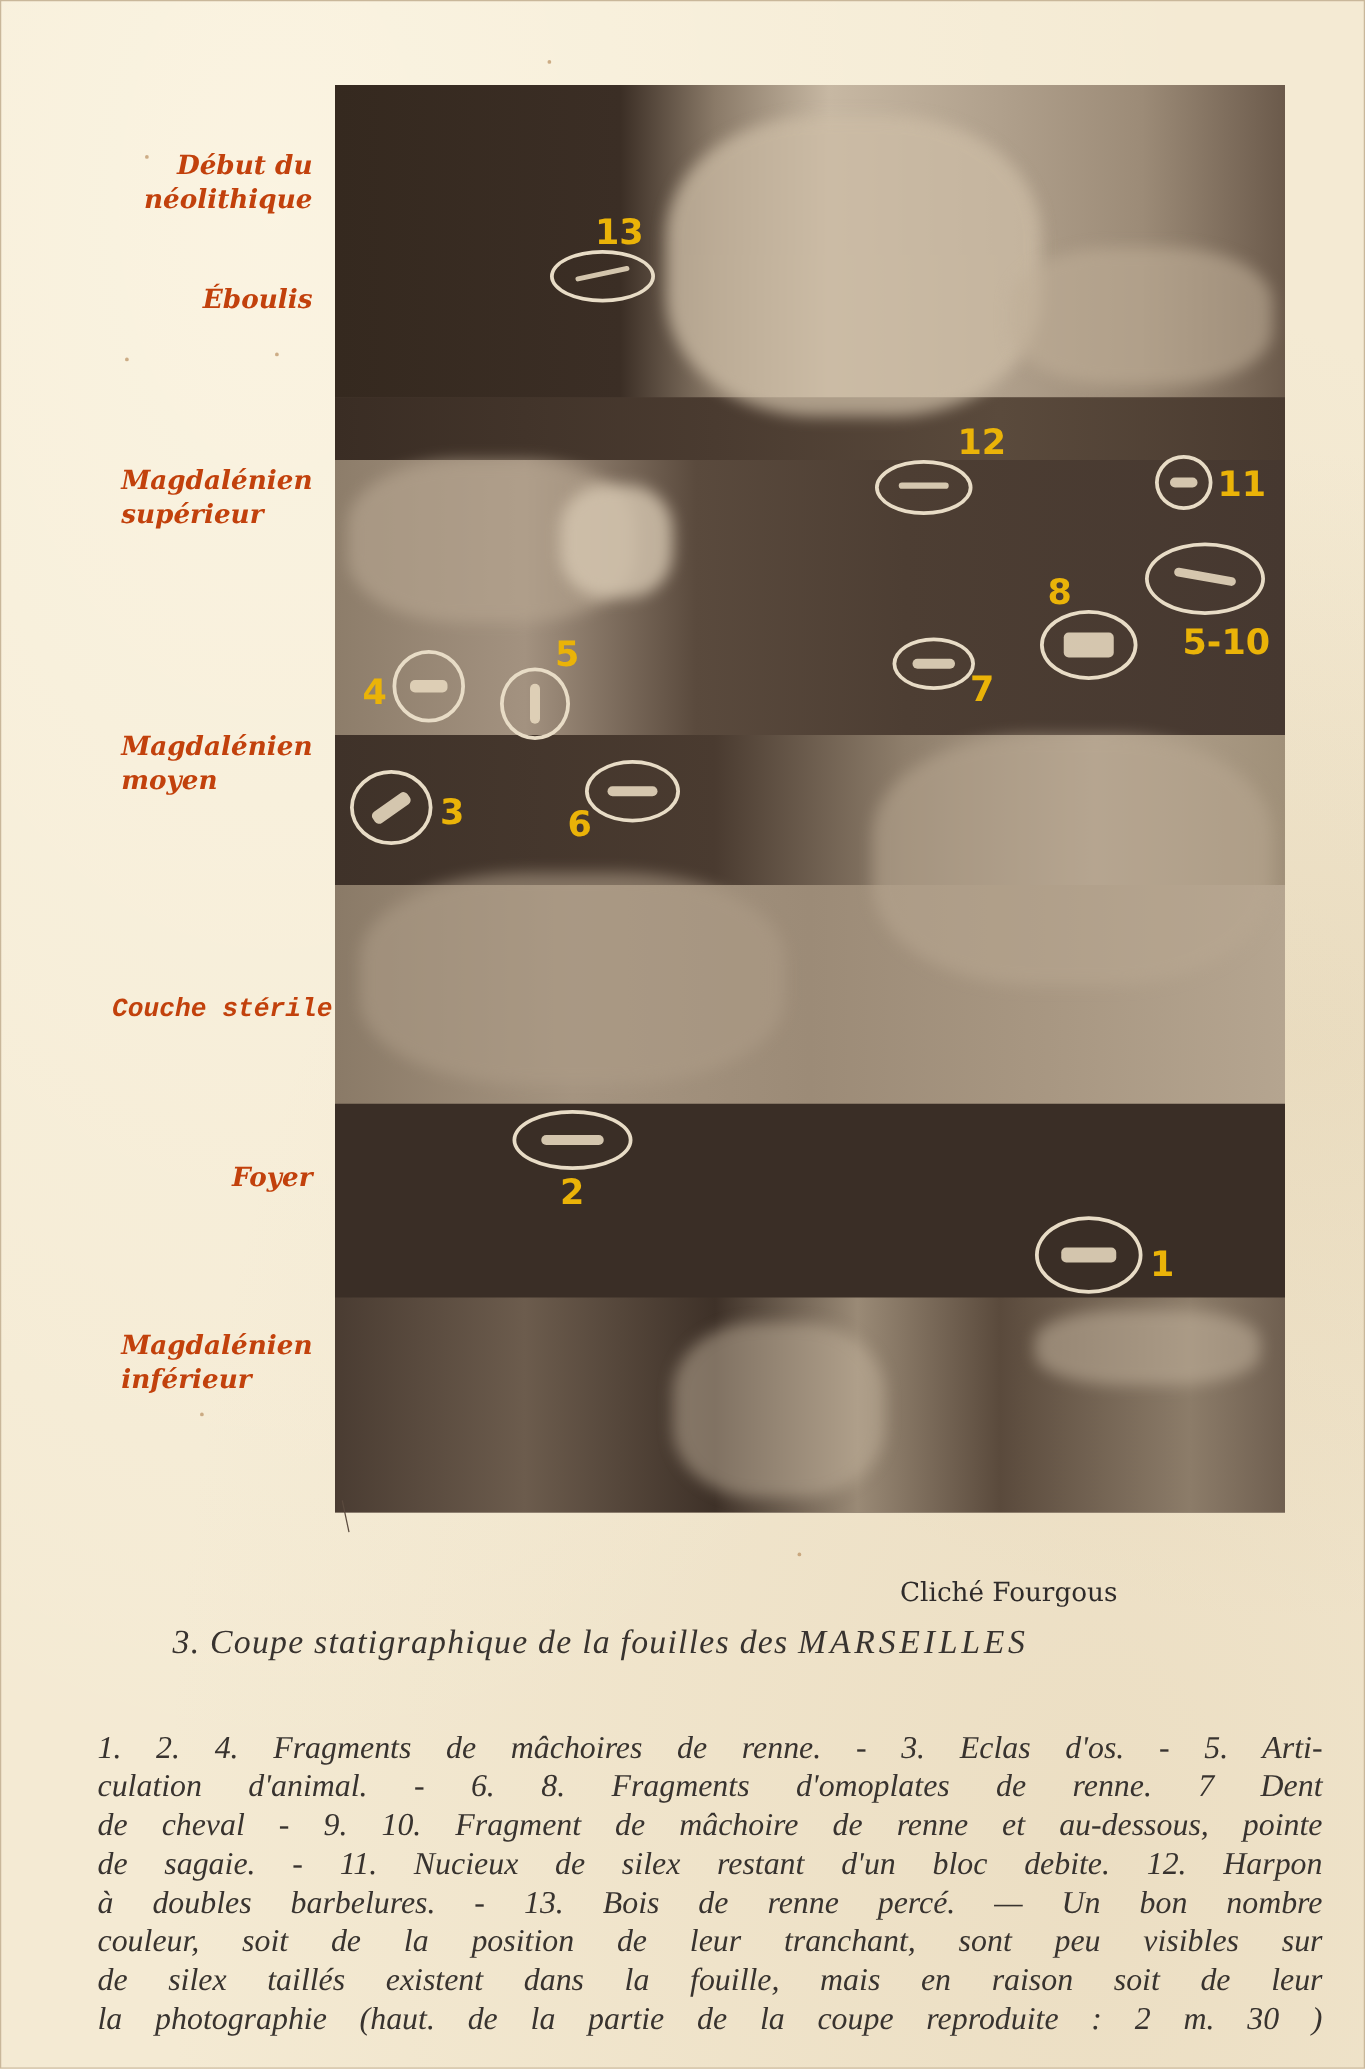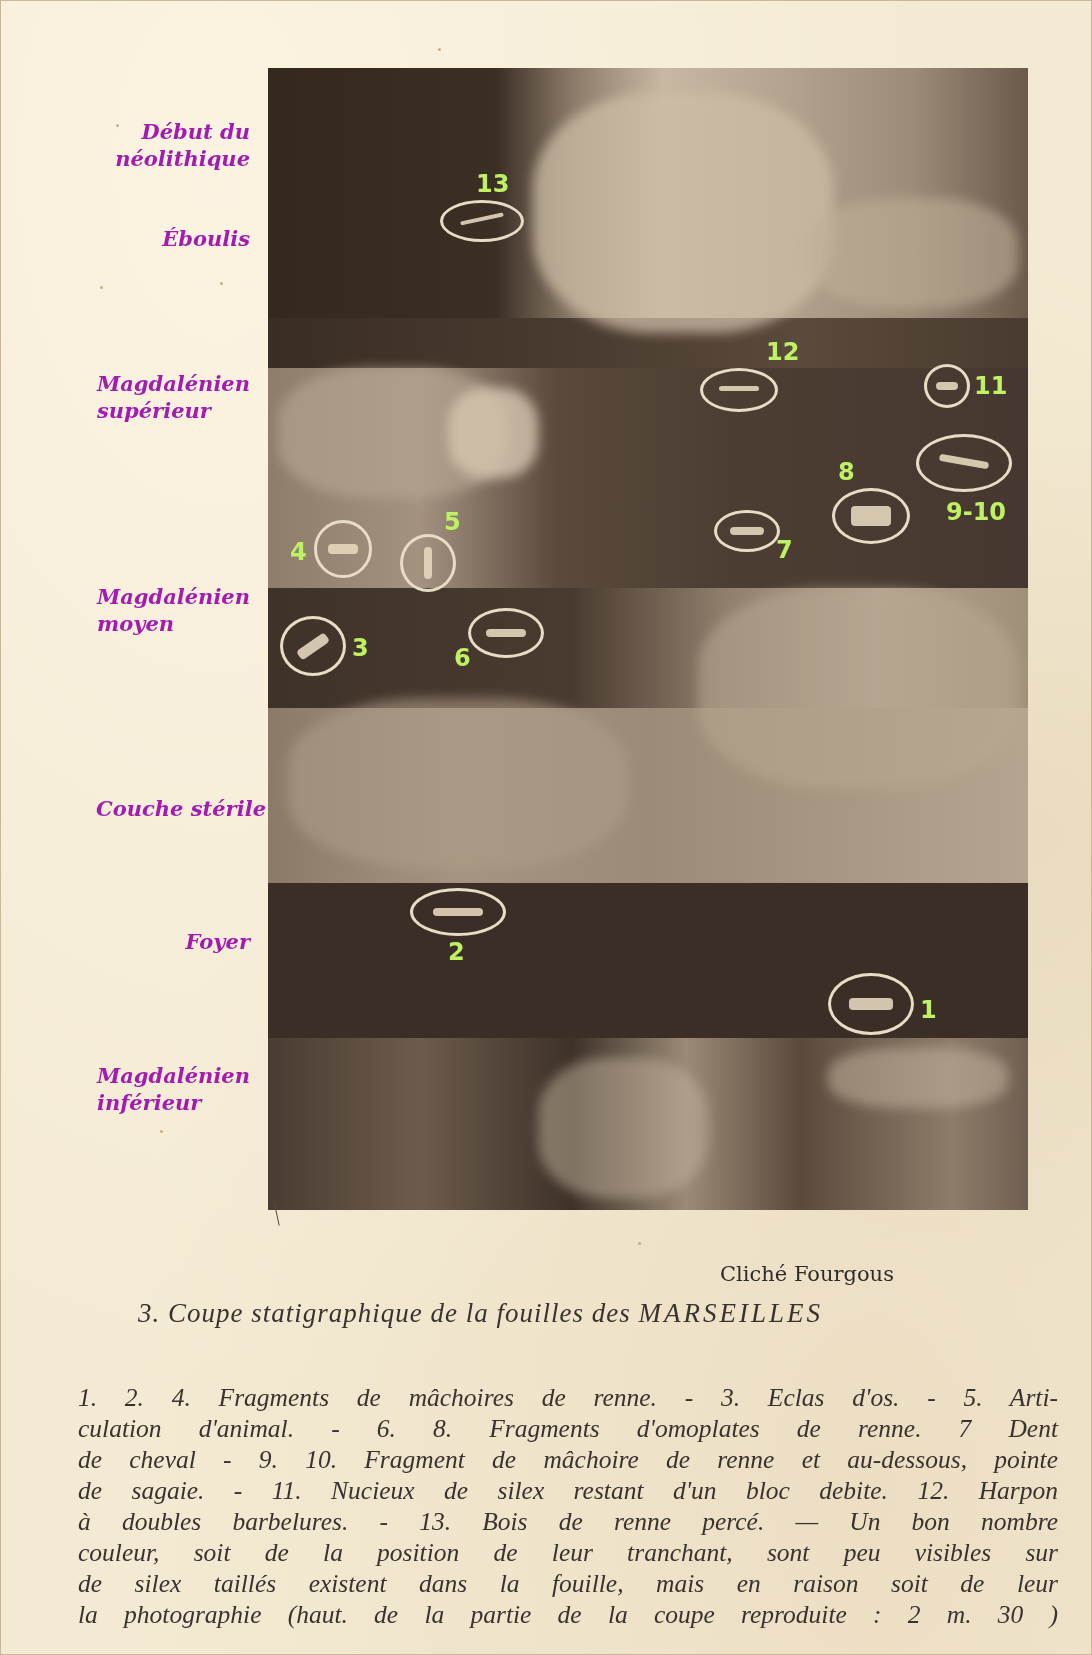--- a/index.html
+++ b/index.html
@@ -15,42 +15,42 @@
       color: #3a3330;
     }
     .page-border {
       position: absolute; left: 0; top: 0; width: 1090px; height: 1653px;
       border: 1px solid #c9b79a; pointer-events: none;
     }
     
     .stratum-label {
       position: absolute; right: 842px; text-align: right;
       font-family: "DejaVu Serif", serif; font-style: italic; font-weight: bold;
-      font-size: 21px; line-height: 27px; color: #a21caf; white-space: pre-line;
+      font-size: 21px; line-height: 27px; color: #c2410c; white-space: pre-line;
     }
     .stratum-label.center { text-align: left; }
     
     .photo {
       position: absolute; left: 268px; top: 68px; width: 760px; height: 1142px;
       background: #4a3b31;
       overflow: hidden;
     }
     .photo .layer { position: absolute; left: 0; right: 0; }
     .blob { position: absolute; border-radius: 40%; filter: blur(6px); }
     .marker {
       position: absolute; border: 3px solid #e8dcc6; border-radius: 50%;
       box-sizing: border-box;
     }
     .marker .artifact {
       position: absolute; left: 22%; right: 22%; top: 40%; height: 20%;
       background: #e4d6bd; border-radius: 4px; opacity: 0.9;
     }
     .marker-num {
-      position: absolute; color: #bef264; font-family: "DejaVu Sans", sans-serif;
-      font-size: 24px; font-weight: bold; line-height: 1;
+      position: absolute; color: #eab308; font-family: "DejaVu Sans", sans-serif;
+      font-size: 28px; font-weight: bold; line-height: 1;
     }
     .tick { position: absolute; width: 1px; background: #5a4a3e; }
     
     .credit {
       position: absolute; left: 720px; top: 1262px;
       font-family: "DejaVu Serif", serif; font-size: 21px; color: #2f2b2a; text-align: right;
     }
     .title {
       position: absolute; left: 138px; top: 1298px;
       font-family: "Liberation Serif", serif; font-style: italic;
@@ -71,21 +71,21 @@
 <div class="page-border"></div>
 
 <div>
   <div class="stratum-label" style="top:118px;">Début du
 néolithique</div>
   <div class="stratum-label" style="top:225px;">Éboulis</div>
   <div class="stratum-label center" style="top:370px;">Magdalénien
 supérieur</div>
   <div class="stratum-label center" style="top:583px;">Magdalénien
 moyen</div>
-  <div class="stratum-label" style="top:795px; right:826px;">Couche stérile</div>
+  <div class="stratum-label" style="top:795px; right:826px;font-family:Liberation Mono, monospace;">Couche stérile</div>
   <div class="stratum-label" style="top:928px;">Foyer</div>
   <div class="stratum-label center" style="top:1062px;">Magdalénien
 inférieur</div>
 </div>
 
 <div class="photo">
 
   <div class="layer" style="top:0; height:250px; background:linear-gradient(90deg,#35291f 0%,#3b2e25 30%,#8a7a68 40%,#c7b8a3 52%,#b0a08c 70%,#9c8b77 85%,#6b5a4b 100%);"></div>
   <div class="layer" style="top:250px; height:90px; background:linear-gradient(90deg,#3a2d24,#4a3b30 40%,#5a4a3c 70%,#4a3b30);"></div>
   <div class="layer" style="top:300px; height:240px; background:linear-gradient(90deg,#8d7d6a 0%,#a39280 20%,#5a4a3d 38%,#4d3e33 60%,#463830 100%);"></div>
@@ -139,21 +139,21 @@
   <div class="marker-num" style="left:508px; top:470px;">7</div>
 
   <div class="marker" style="left:564px; top:420px; width:78px; height:56px;">
       <div class="artifact" style="top:30%; height:40%;"></div>
     </div>
   <div class="marker-num" style="left:570px; top:392px;">8</div>
 
   <div class="marker" style="left:648px; top:366px; width:96px; height:58px;">
       <div class="artifact" style="transform:rotate(10deg); height:14%;"></div>
     </div>
-  <div class="marker-num" style="left:678px; top:432px;">9-10</div>
+  <div class="marker-num" style="left:678px; top:432px;">5-10</div>
 
   <div class="marker" style="left:656px; top:296px; width:46px; height:44px;">
       <div class="artifact"></div>
     </div>
   <div class="marker-num" style="left:706px; top:306px;">11</div>
 
   <div class="marker" style="left:432px; top:300px; width:78px; height:44px;">
       <div class="artifact" style="height:12%;"></div>
     </div>
   <div class="marker-num" style="left:498px; top:272px;text-align:center;">12</div>

